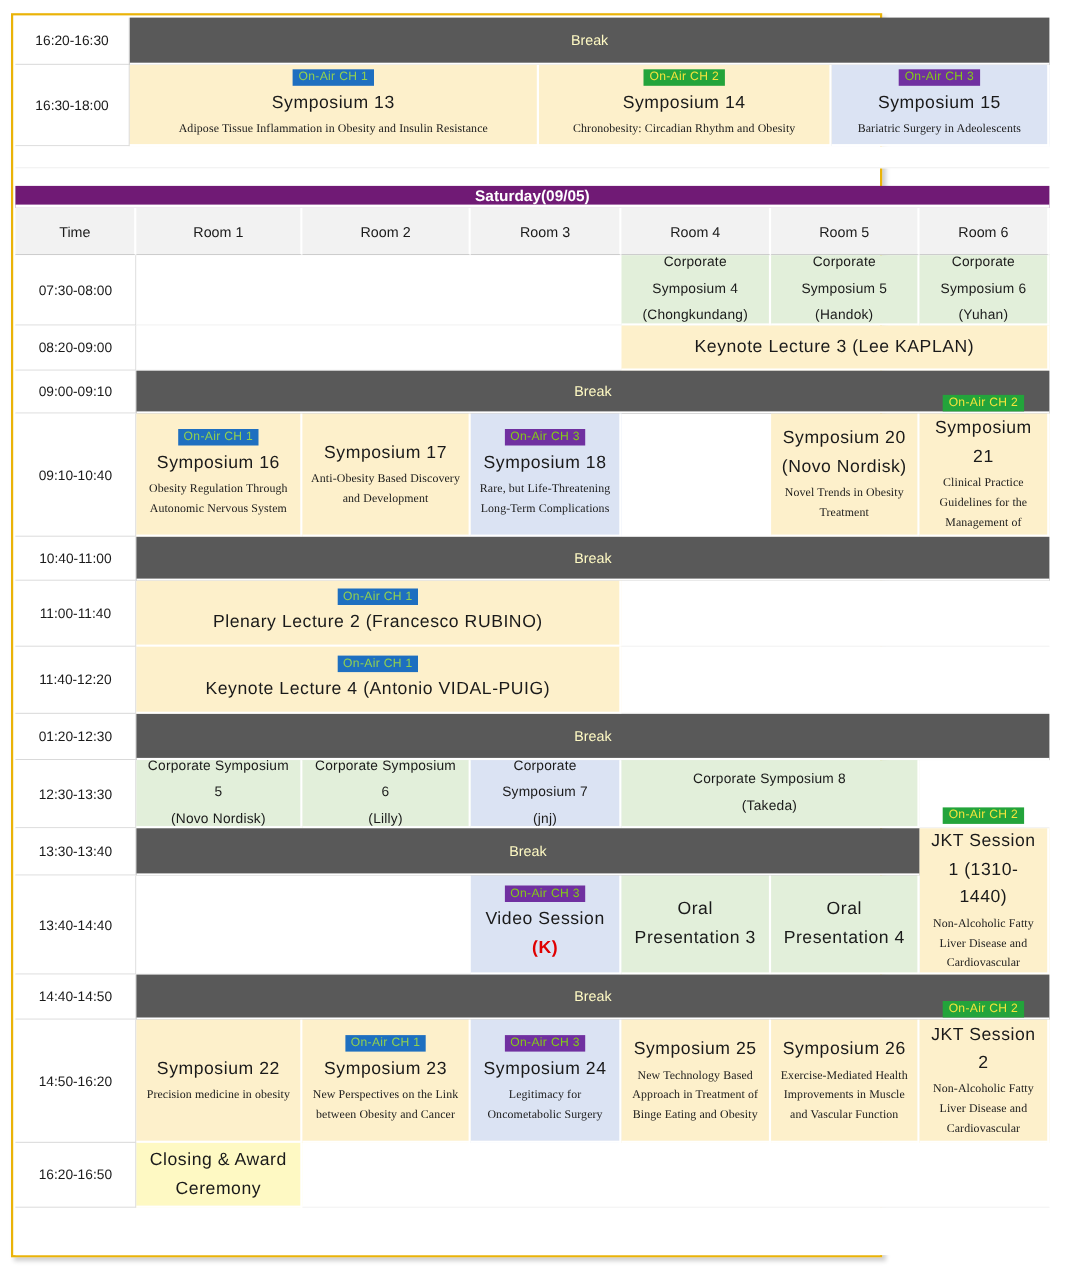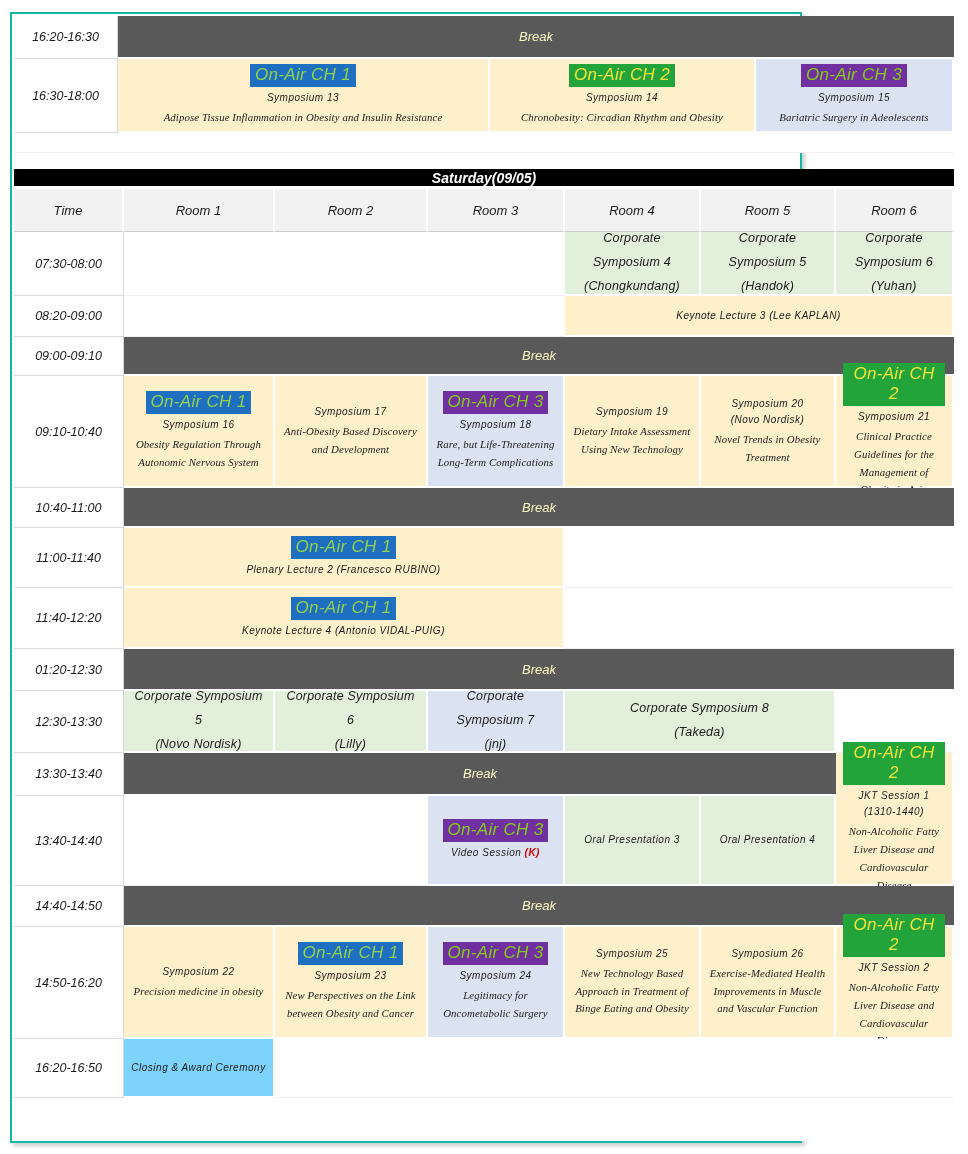--- a/index.html
+++ b/index.html
@@ -5,59 +5,58 @@
   * { margin:0; padding:0; box-sizing:border-box; }
   body {
     background:#ffffff;
     font-family:"Liberation Sans", sans-serif;
     color:#1a1a1a;
     padding:12px 10px;
     width:968px;
   }
   .page {
     width:792px;
-    border:2px solid #14b8a6;
+    border:2px solid #eab308;
     box-shadow:3px 3px 4px #cfcfcf;
     background:#fff;
     padding:2px 0 0 2px;
-    font-style:italic;
   }
   .grid { display:grid; background:#fff; }
   .fri { grid-template-columns:104px 372px 266px 198px; grid-template-rows:43px 74px 20px; }
   .sat { grid-template-columns:110px 151px 153px 137px 136px 135px 118px; grid-template-rows:36px 43px 64px 41px 39px 112px 40px 60px 61px 42px 62px 43px 90px 41px 112px 59px 43px; }
   .time {
     background:#fff; display:flex; align-items:center; justify-content:center;
     font-size:12.5px; border-right:1px solid #d9d9d9; border-bottom:1px solid #d9d9d9;
   }
   .colhdr {
     background:#f2f2f2; display:flex; align-items:center; justify-content:center;
     font-size:13px; border-right:2px solid #fff; border-bottom:1px solid #c9c9c9;
   }
   .dayhdr {
-    background:#000000; color:#fff; font-weight:bold; font-size:14px;
+    background:#701a75; color:#fff; font-weight:bold; font-size:14px;
     display:flex; align-items:center; justify-content:center; border-bottom:3px solid #fff;margin-top:16px;
   }
   .break {
     background:#595959; color:#fef9c3; font-size:13px;
     display:flex; align-items:center; justify-content:center; border-bottom:2px solid #fff;
   }
   .cell {
     display:flex; flex-direction:column; align-items:center; justify-content:center;
     text-align:center; padding:4px 7px; border-right:2px solid #fff; border-bottom:2px solid #fff;
   }
   .empty { background:#fff; border-bottom:1px solid #f0f0f0; }
   .yellow { background:#fdf0cb; }
   .green  { background:#e2efda; }
   .lav    { background:#dbe3f3; }
-  .peach  { background:#7dd3fc; }
-  .badge { display:inline-block; font-size:17px; padding:1px 5px 2px; margin-bottom:3px; letter-spacing:0.3px; }
+  .peach  { background:#fef9c3; }
+  .badge { display:inline-block; font-size:11px; padding:1px 5px 2px; margin-bottom:3px; letter-spacing:0.3px; }
   .ch1 { background:#1e6fc0; color:#92d14f; }
   .ch2 { background:#23a43b; color:#f2e43c; }
   .ch3 { background:#7030a0; color:#84cc16; }
-  .title { font-size:10px; letter-spacing:0.5px; line-height:1.6; }
+  .title { font-size:16px; letter-spacing:0.5px; line-height:1.6; }
   .small-title { font-size:12.5px; letter-spacing:0.2px; line-height:1.9; }
   .sub {
     font-family:"Liberation Serif", serif; font-size:10.8px; line-height:1.65;
     margin-top:3px; letter-spacing:0.1px;
   }
   .red { color:#e00000; font-weight:bold; }
 </style>
 </head>
 <body>
 
@@ -129,24 +128,20 @@
     </div>
     <div class="cell yellow" style="grid-area:6/3">
       <div class="title">Symposium 17</div>
       <div class="sub">Anti-Obesity Based Discovery and Development</div>
     </div>
     <div class="cell lav" style="grid-area:6/4">
       <span class="badge ch3">On-Air CH 3</span>
       <div class="title">Symposium 18</div>
       <div class="sub">Rare, but Life-Threatening Long-Term Complications</div>
     </div>
-    <div class="cell yellow" style="grid-area:6/5">
-      <div class="title">Symposium 19</div>
-      <div class="sub">Dietary Intake Assessment Using New Technology</div>
-    </div>
     <div class="cell yellow" style="grid-area:6/6">
       <div class="title">Symposium 20</div>
       <div class="title">(Novo Nordisk)</div>
       <div class="sub">Novel Trends in Obesity Treatment</div>
     </div>
     <div class="cell yellow" style="grid-area:6/7">
       <span class="badge ch2">On-Air CH 2</span>
       <div class="title">Symposium 21</div>
       <div class="sub">Clinical Practice Guidelines for the Management of Obesity in Asia</div>
     </div>

